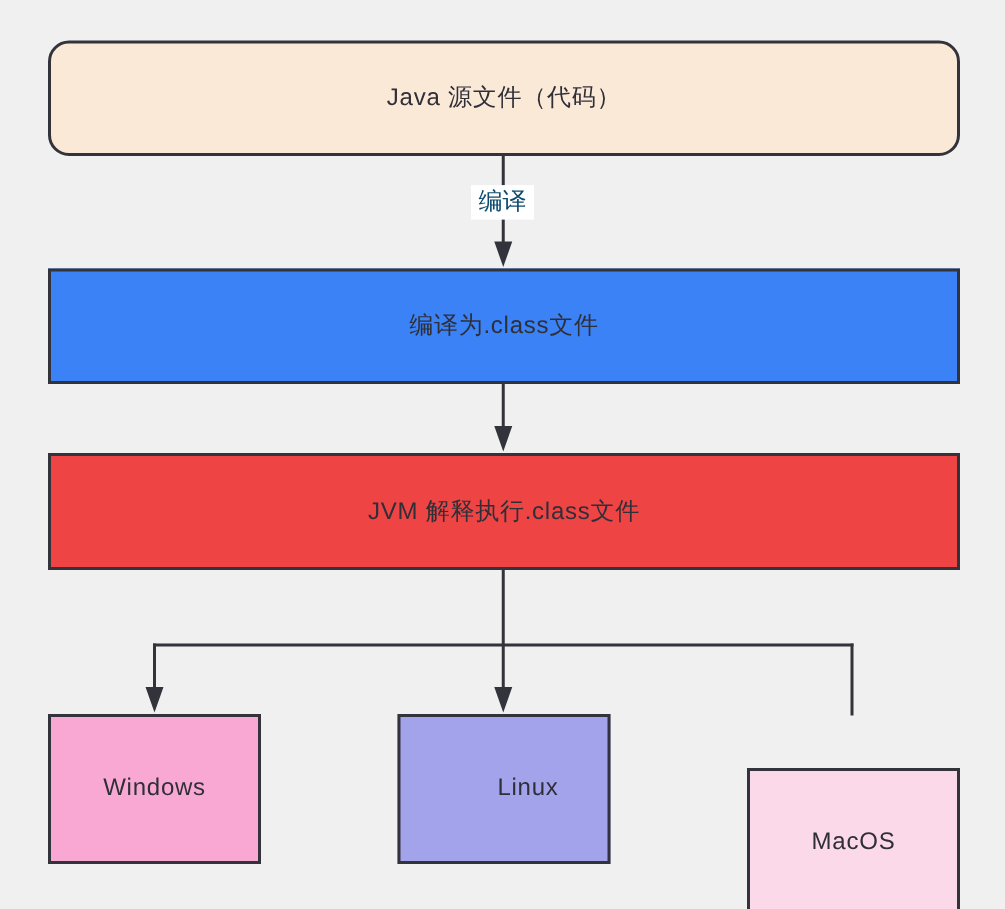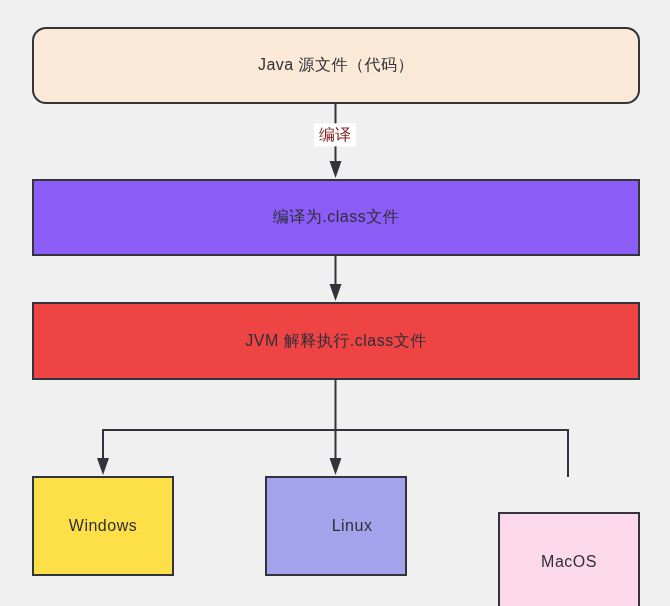--- a/index.html
+++ b/index.html
@@ -39,21 +39,21 @@
   .node-win    { left: 32px;  top: 476px; width: 142px; height: 100px; }
   .node-linux  { left: 265px; top: 476px; width: 142px; height: 100px; }
   .node-macos  { left: 498px; top: 476px; width: 142px; height: 100px; }
   .edge-label {
     position: absolute;
     left: 335px; top: 135px;
     transform: translate(-50%, -50%);
     background: #ffffff;
     padding: 2px 5px;
     font-size: 16px;
-    color: #7f1d1d;
+    color: #0c4a6e;
     z-index: 3;
     line-height: 1.2;
   }
   .watermark {
     position: absolute;
     right: 8px; bottom: 10px;
     font-size: 21px;
     font-weight: bold;
     color: #ffffff;
     -webkit-text-stroke: 1px #8d8d93;
@@ -86,29 +86,29 @@
     <line x1="103" y1="429" x2="103" y2="460" stroke="#33333b" stroke-width="2"></line>
     <polygon points="103,475 97,458 109,458" fill="#33333b"></polygon>
 
     <line x1="568" y1="429" x2="568" y2="477" stroke="#33333b" stroke-width="2"></line>
   </svg>
 
   <div class="node node-java" style="background-color: rgb(251, 233, 216); border-radius: 14px;">
     <span>Java 源文件（代码）</span>
   </div>
 
-  <div class="node node-class" style="background-color: #8b5cf6;">
+  <div class="node node-class" style="background-color: #3b82f6;">
     <span>编译为.class文件</span>
   </div>
 
   <div class="node node-jvm" style="background-color: #ef4444;">
     <span>JVM 解释执行.class文件</span>
   </div>
 
-  <div class="node node-win" style="background-color: #fde047;">
+  <div class="node node-win" style="background-color: #f9a8d4;">
     <span>Windows</span>
   </div>
 
   <div class="node node-linux" style="background-color: rgb(163, 163, 236); padding-left: 32px;">
     <span>Linux</span>
   </div>
 
   <div class="node node-macos" style="background-color: rgb(251, 217, 233); margin-top: 36px;">
     <span>MacOS</span>
   </div>

